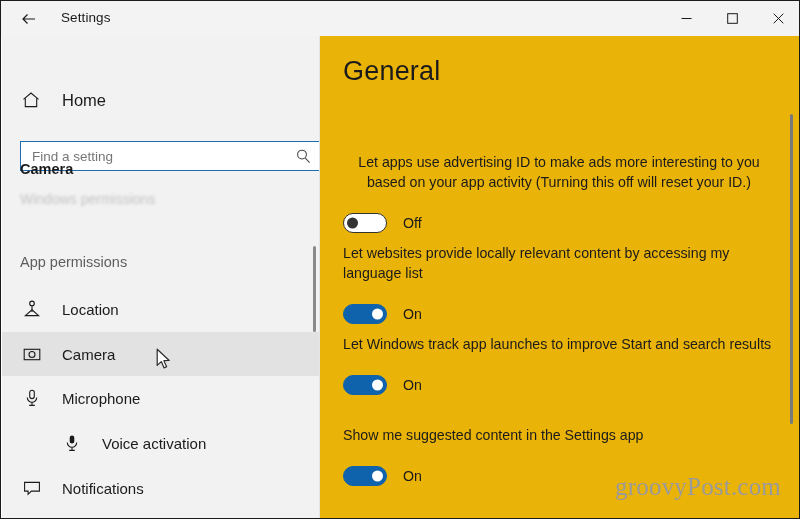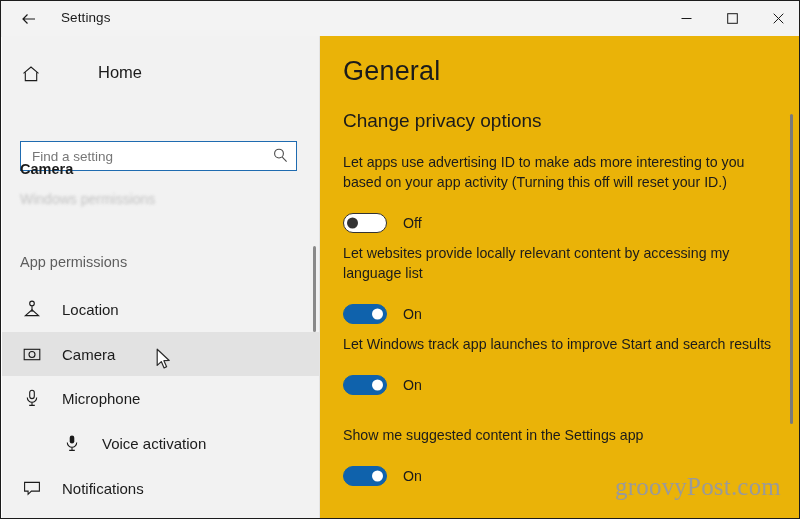--- a/index.html
+++ b/index.html
@@ -60,43 +60,43 @@
   
   .sidebar {
     position: absolute;
     left: 1px; top: 35px;
     width: 317px; height: 482px;
     background: #f2f2f2;
     overflow: hidden;
   }
   .home-row {
     position: absolute;
-    left: 0; top: 27px;
+    left: 0; top: 44px;
     width: 317px; height: 40px;
-    display: flex; align-items: flex-start; gap: 36px;
+    display: flex; align-items: center;
   }
   .home-icon {
     width: 22px; height: 22px;
     margin-left: 18px;
     display: flex; align-items: center; justify-content: center;
     color: #1b1b1b;
   }
   .home-label {
     margin-left: 20px;
     font-size: 16.5px;
     color: #1b1b1b;
   }
   .search-wrap {
     position: absolute;
     left: 18px; top: 105px;
-    width: 277px; height: 30px;
+    width: 300px; height: 30px;
     background: #ffffff;
     border: 1.6px solid #1f6bb0;
     box-sizing: border-box;
-    display: flex; 
+    display: flex; align-items: center;
   }
   .search-input {
     border: 0; outline: 0;
     background: transparent;
     flex: 1;
     height: 26px;
     margin-left: 9px;
     font-family: "Liberation Sans", sans-serif;
     font-size: 13.5px;
     color: #1b1b1b;
@@ -388,23 +388,22 @@
     </div>
 
   </div>
 
   <div class="side-scrollbar"></div>
   <div class="sidebar-divider"></div>
 
   <div class="content">
 
     <div class="page-title">General</div>
-    <div class="section-title">Change privacy options</div>
-
-    <div class="setting" style="top:116px;">
+
+    <div class="setting" style="top:116px;text-align:center;">
       <div class="setting-label">Let apps use advertising ID to make ads more interesting to you based on your app activity (Turning this off will reset your ID.)</div>
       <div class="toggle-row">
         <div class="toggle off">
             <span class="knob"></span>
           </div>
         <span class="toggle-state">Off</span>
       </div>
     </div>
 
     <div class="setting" style="top:207px;">

